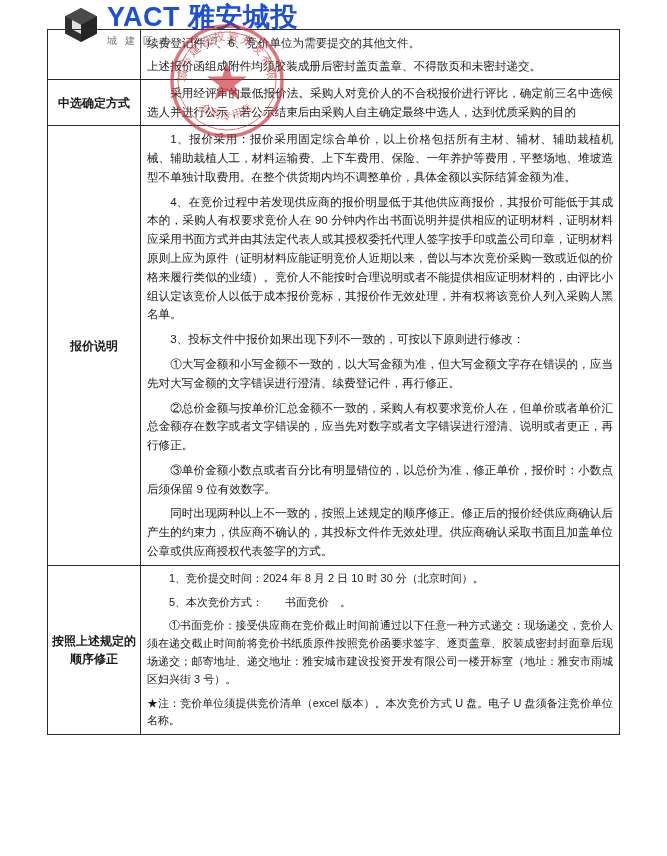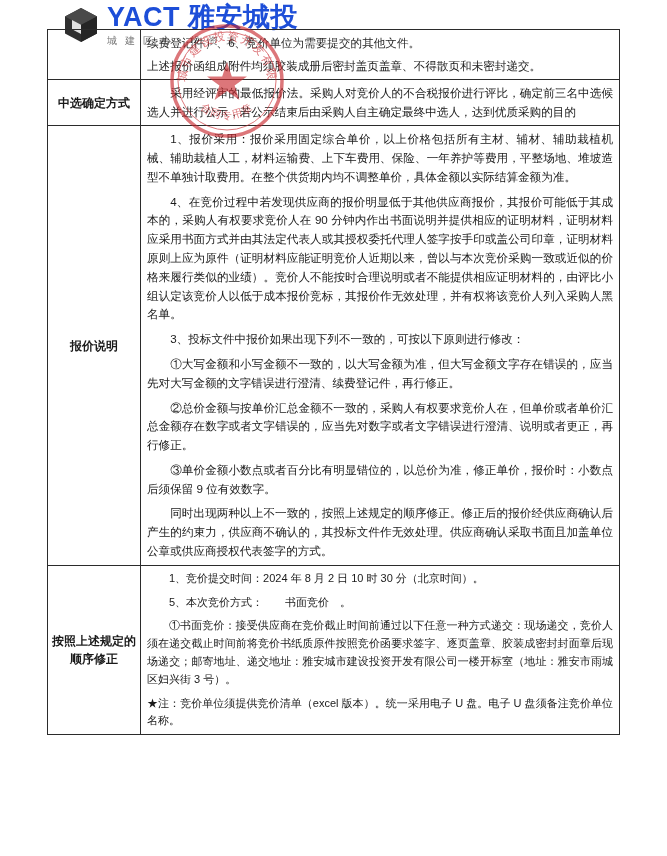--- a/index.html
+++ b/index.html
@@ -195,19 +195,19 @@
           <p class="ind">同时出现两种以上不一致的，按照上述规定的顺序修正。修正后的报价经供应商确认后产生的约束力，供应商不确认的，其投标文件作无效处理。供应商确认采取书面且加盖单位公章或供应商授权代表签字的方式。</p>
         </td>
       </tr>
 
       <tr>
         <td class="label">按照上述规定的顺序修正</td>
         <td class="content">
           <p class="ind small-note">1、竞价提交时间：2024 年 8 月 2 日 10 时 30 分（北京时间）。</p>
           <p class="ind small-note">5、本次竞价方式：　　书面竞价　。</p>
           <p class="ind small-note">①书面竞价：接受供应商在竞价截止时间前通过以下任意一种方式递交：现场递交，竞价人须在递交截止时间前将竞价书纸质原件按照竞价函要求签字、逐页盖章、胶装成密封封面章后现场递交；邮寄地址、递交地址：雅安城市建设投资开发有限公司一楼开标室（地址：雅安市雨城区妇兴街 3 号）。</p>
-          <p class="small-note">★注：竞价单位须提供竞价清单（excel 版本）。统一采用电子 U 盘。电子 U 盘须备注竞价单位名称。</p>
+          <p class="small-note">★注：竞价单位须提供竞价清单（excel 版本）。本次竞价方式 U 盘。电子 U 盘须备注竞价单位名称。</p>
         </td>
       </tr>
     </tbody>
   </table>
 
 </div>
 
 </body></html>

